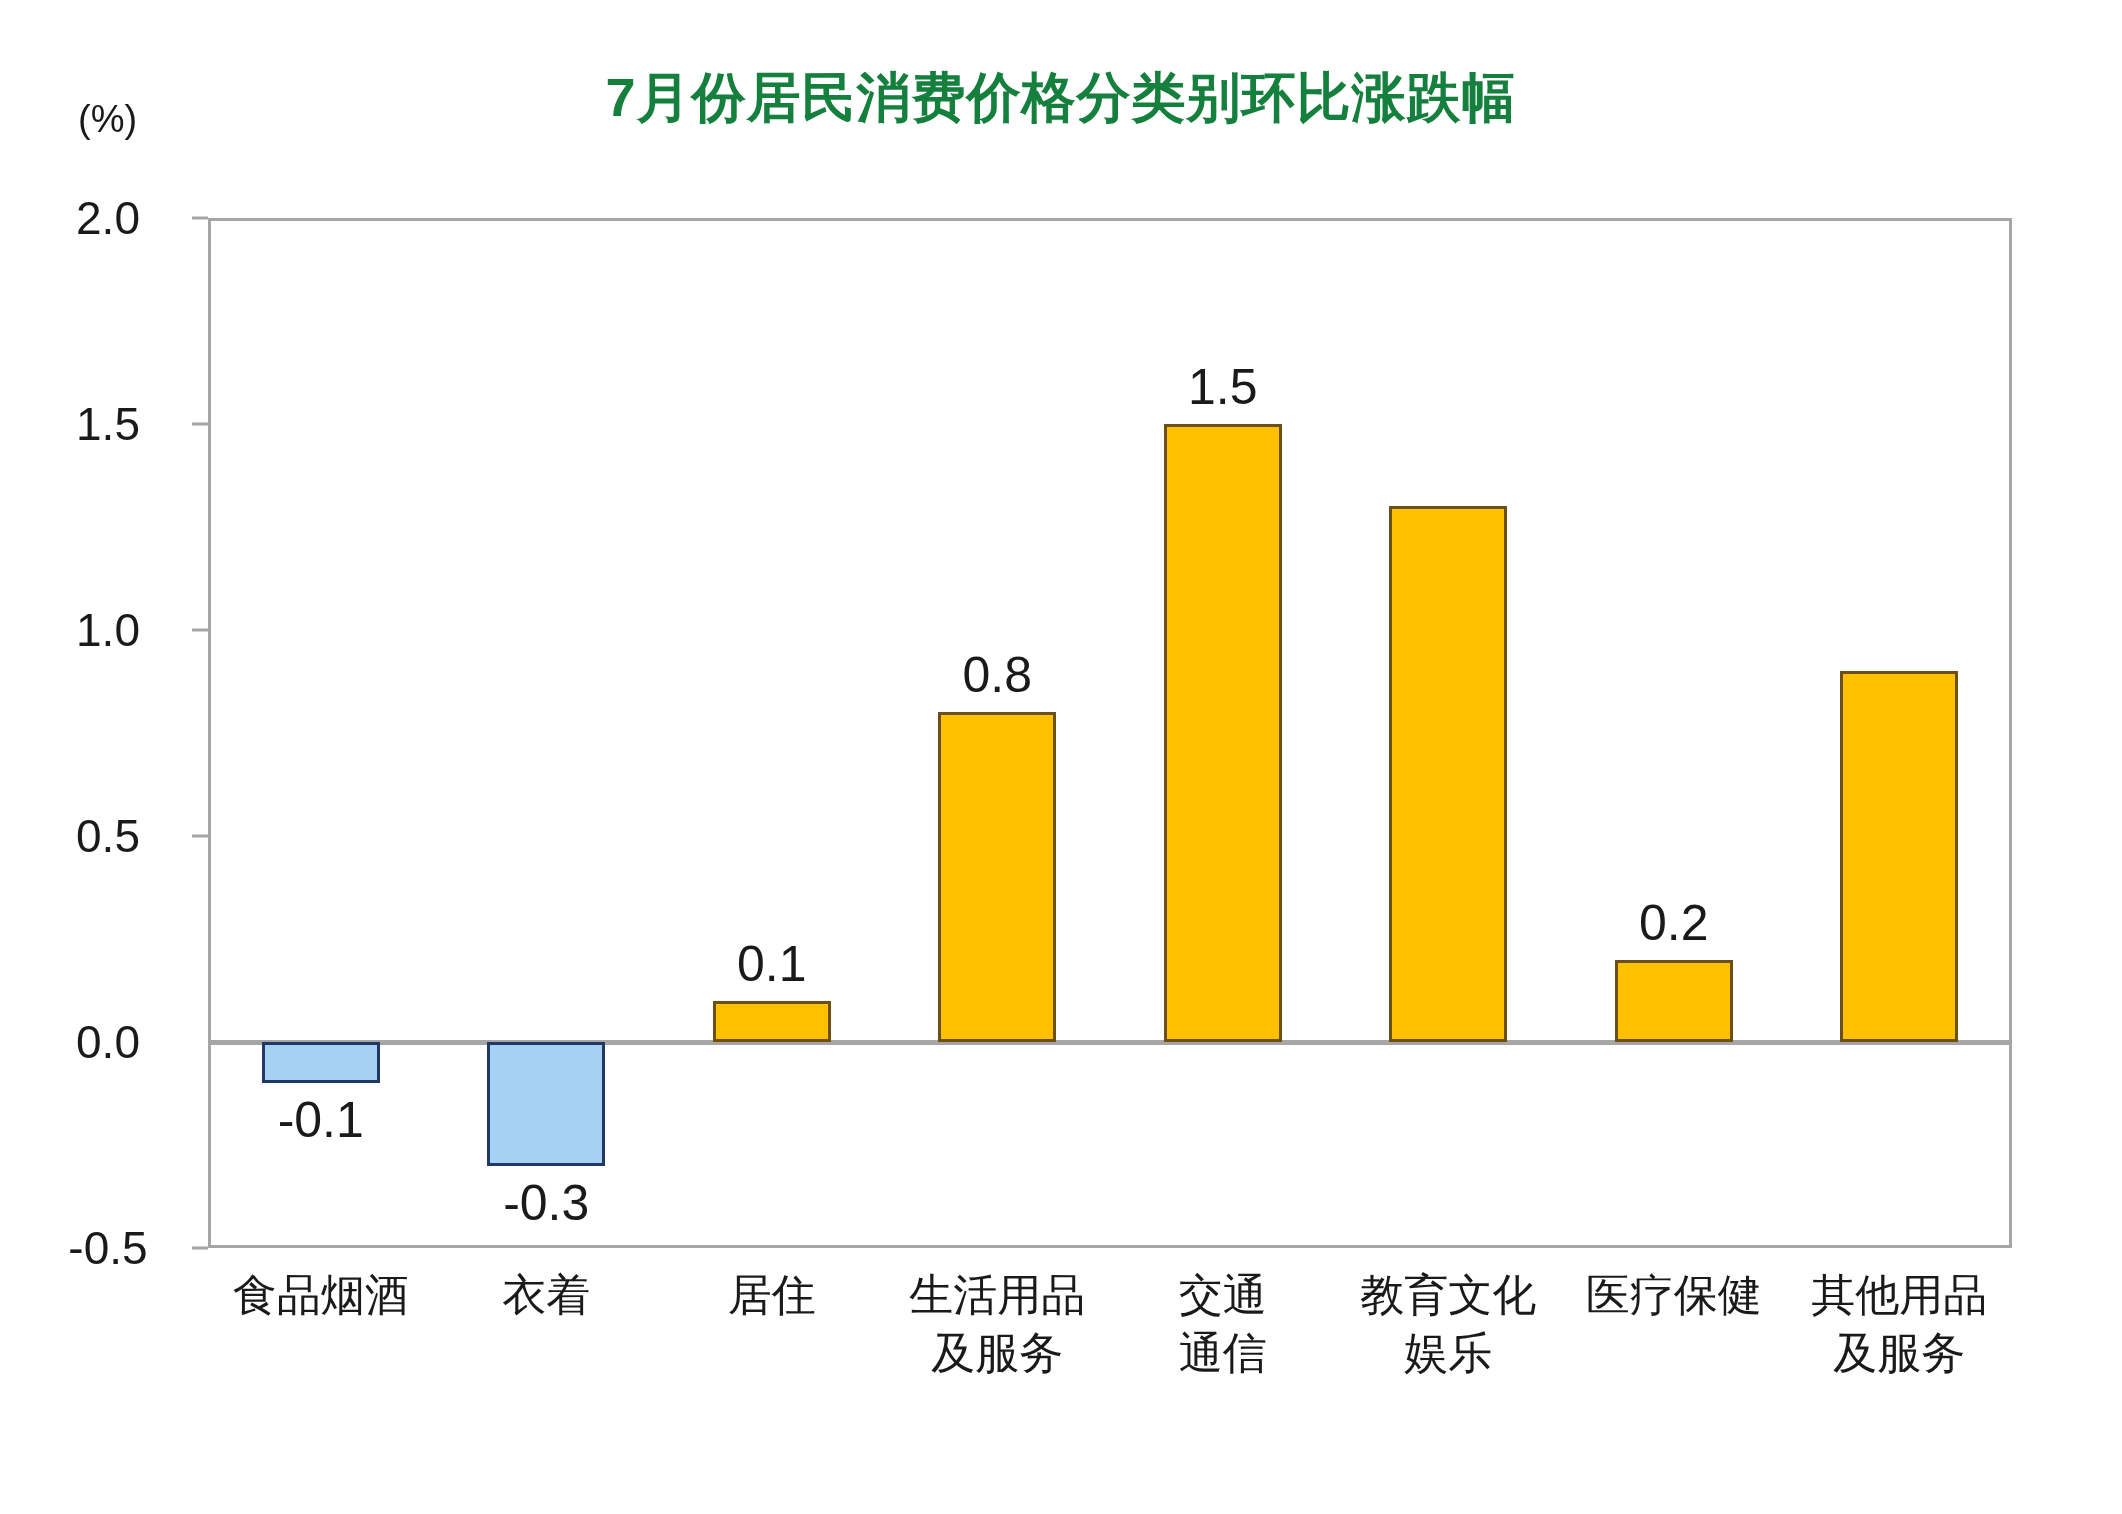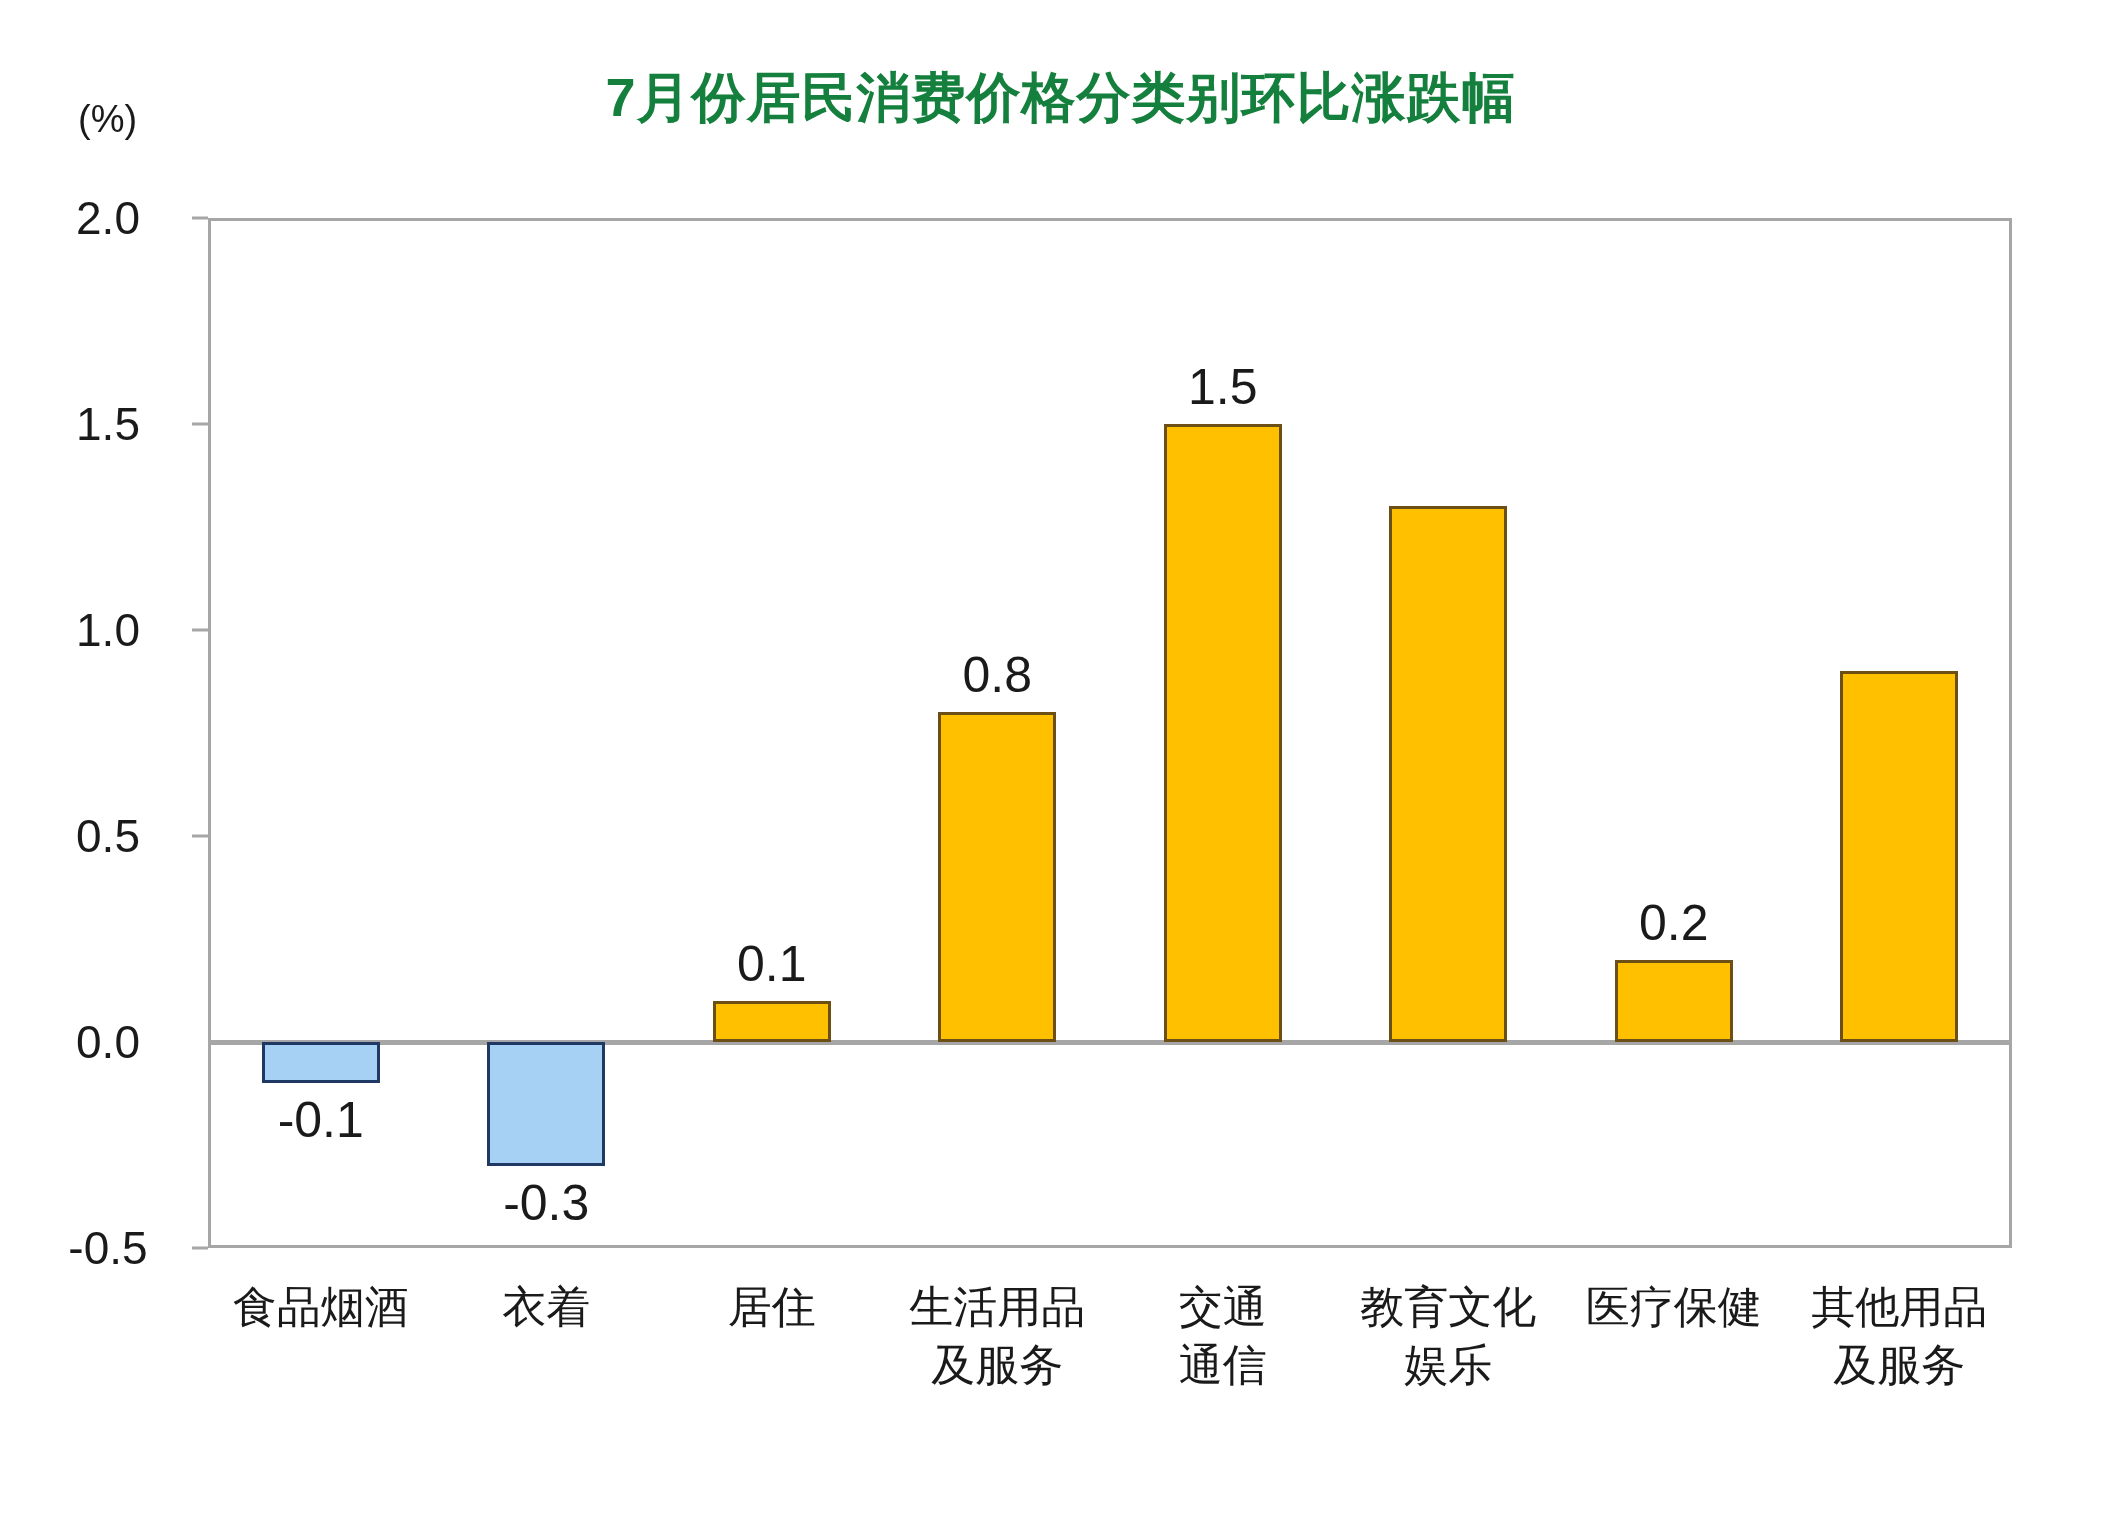--- a/index.html
+++ b/index.html
@@ -118,21 +118,21 @@
     top: 1262px;
     width: 1804px;
     height: 240px;
   }
   .xlabel {
     position: absolute;
     text-align: center;
     font-size: 44px;
     line-height: 1.32;
     color: #1a1a1a;
-    top: 16px;
+    top: 4px;
   }
   .xlabel span { display: block; }
 </style>
 </head>
 <body>
 
 <div id="root">
 
   <div class="chart-title">7月份居民消费价格分类别环比涨跌幅</div>
 

